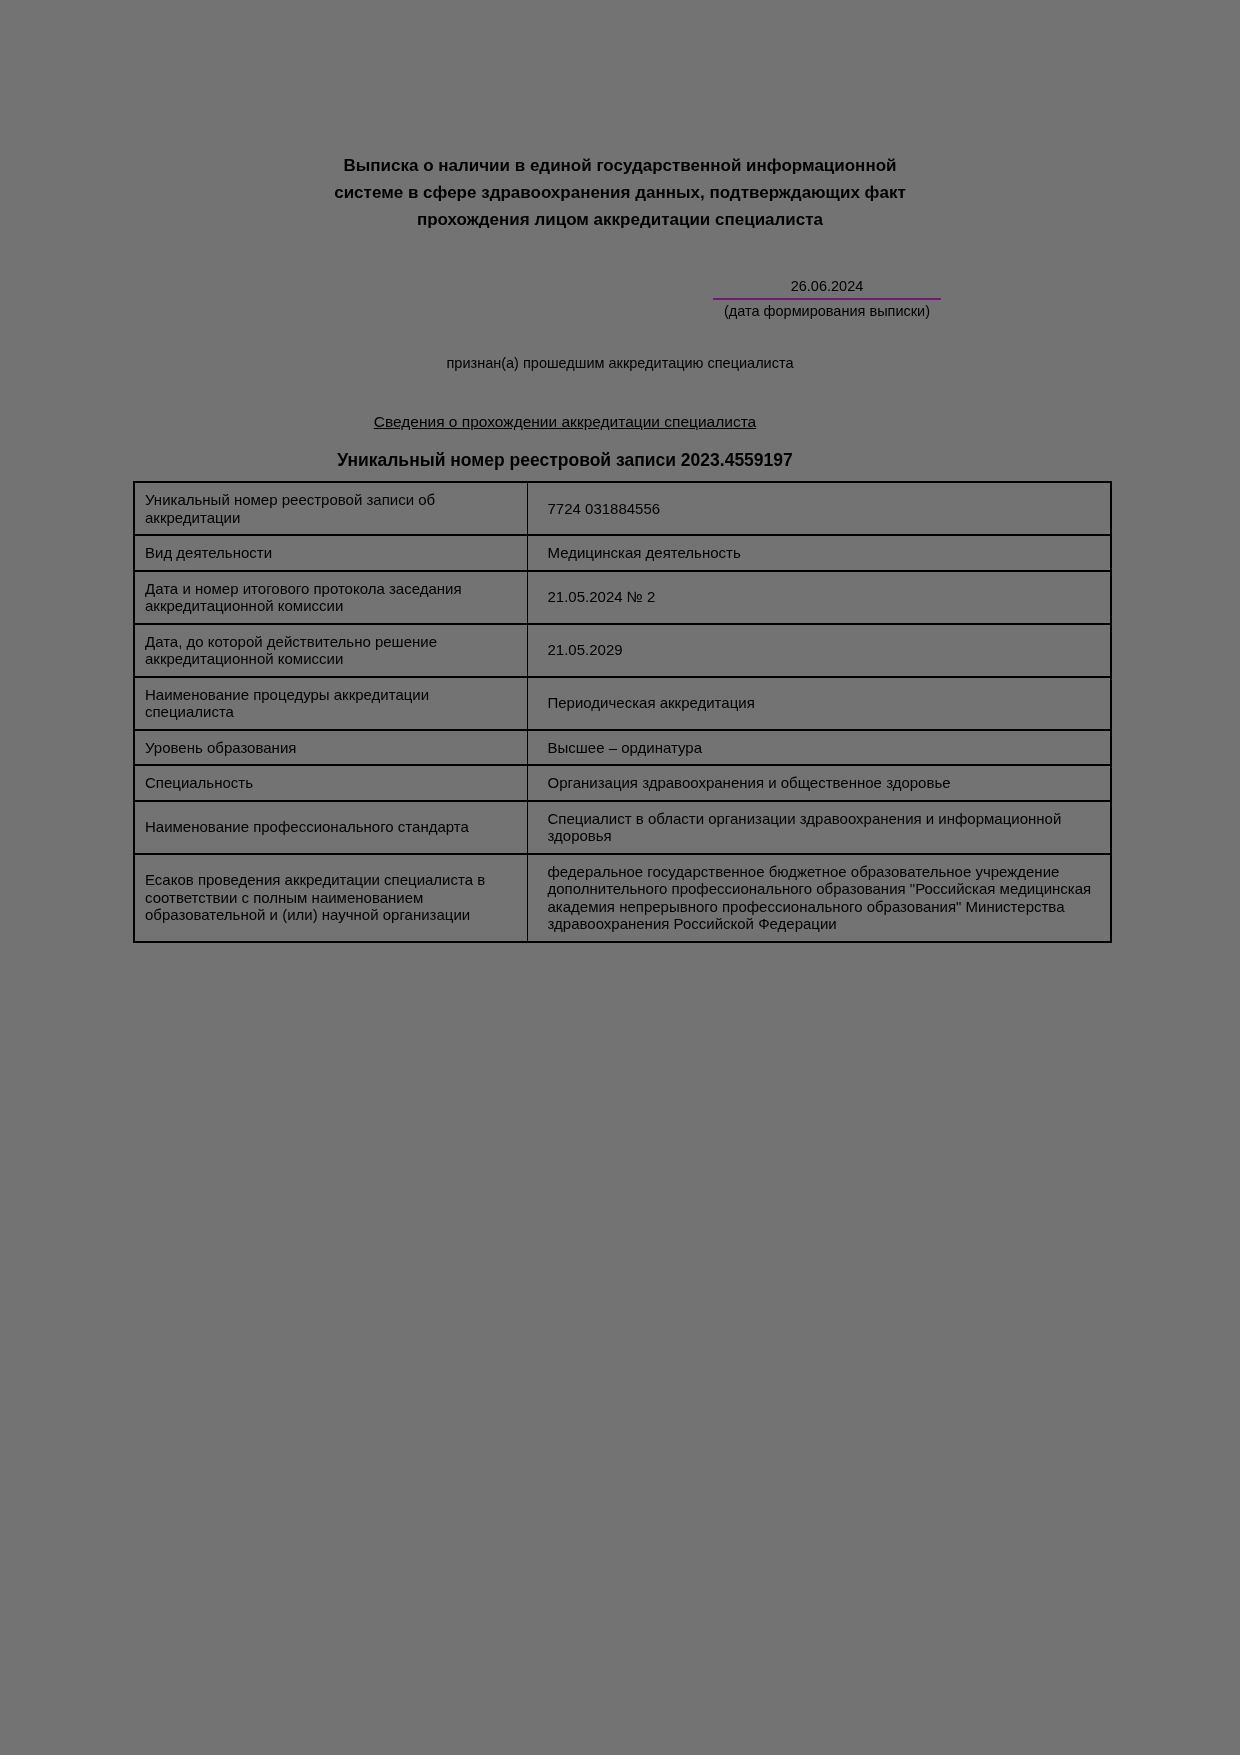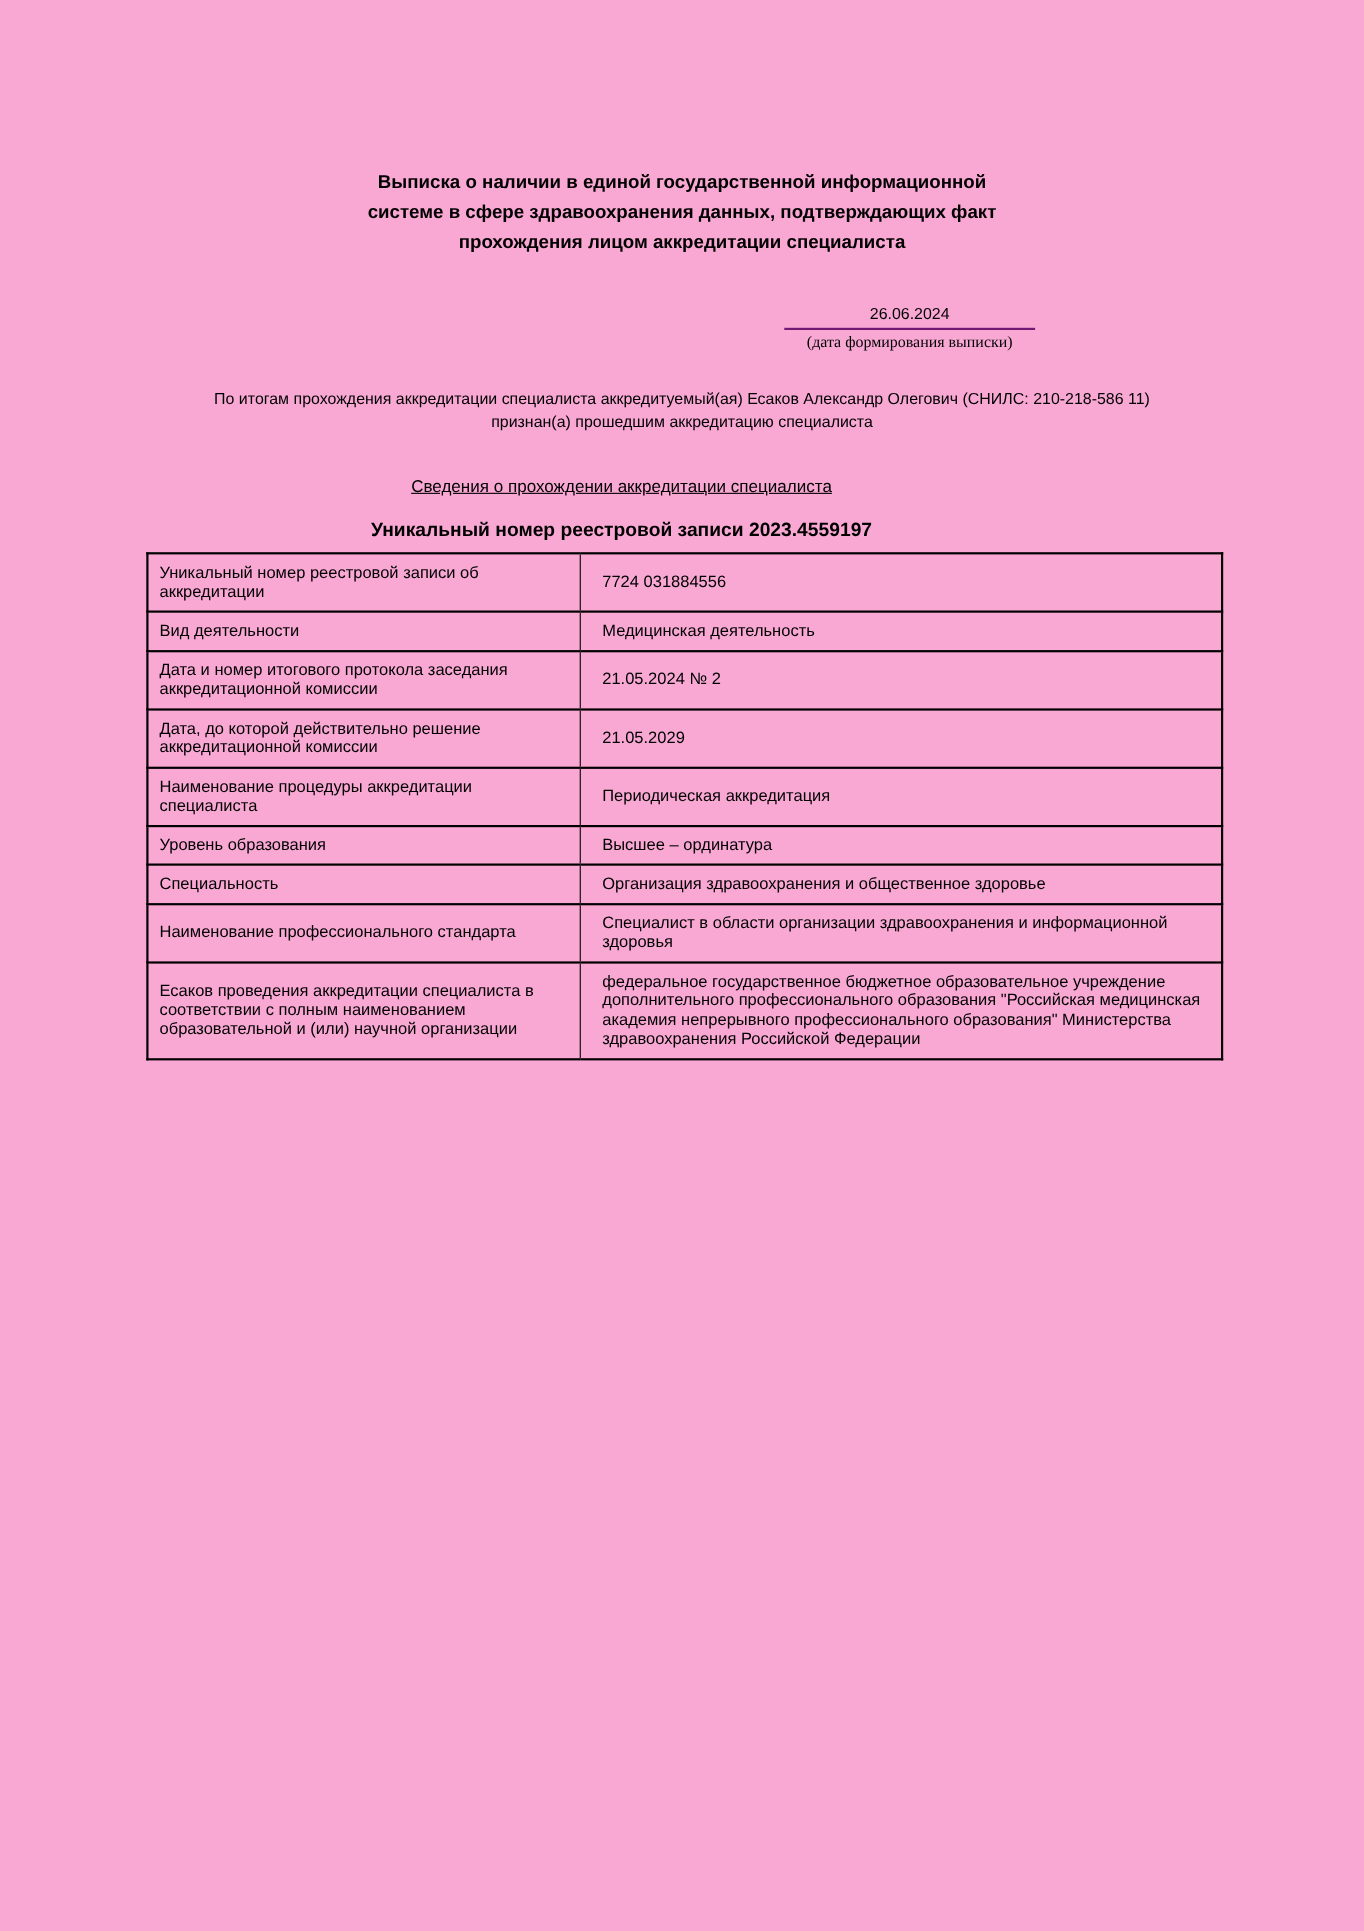--- a/index.html
+++ b/index.html
@@ -6,21 +6,21 @@
   html, body { background: #ffffff; }
   body {
     font-family: "Liberation Sans", sans-serif;
     color: #000000;
   }
   .page {
     position: relative;
     width: 1240px;
     height: 1755px;
     margin: 0 auto;
-    background: #f9a8d4;
+    background: #737373;
     overflow: hidden;
   }
   .doc-title {
     margin: 152px auto 0 auto;
     width: 100%;
     text-align: center;
     font-size: 17px;
     font-weight: bold;
     line-height: 27px;
   }
@@ -33,21 +33,20 @@
     line-height: 19px;
   }
   .date-value {
     display: inline-block;
     min-width: 228px;
     border-bottom: 2px solid #701a75;
     padding-bottom: 2px;
   }
   .date-caption {
     margin-top: 2px;
-    font-family: Liberation Serif, serif;
   }
   .intro {
     margin-top: 32px;
     width: 100%;
     text-align: center;
     font-size: 14.5px;
     line-height: 21px;
   }
   .section-heading {
     margin-top: 38px;
@@ -97,21 +96,20 @@
     <div>системе в сфере здравоохранения данных, подтверждающих факт</div>
     <div>прохождения лицом аккредитации специалиста</div>
   </div>
 
   <div class="date-block">
     <span class="date-value">26.06.2024</span>
     <div class="date-caption">(дата формирования выписки)</div>
   </div>
 
   <div class="intro">
-    <div>По итогам прохождения аккредитации специалиста аккредитуемый(ая) Есаков Александр Олегович (СНИЛС: 210-218-586 11)</div>
     <div>признан(а) прошедшим аккредитацию специалиста</div>
   </div>
 
   <div class="section-heading">Сведения о прохождении аккредитации специалиста</div>
 
   <div class="registry-heading">Уникальный номер реестровой записи 2023.4559197</div>
 
   <table class="acc-table">
     <colgroup>
         <col class="c-label">

